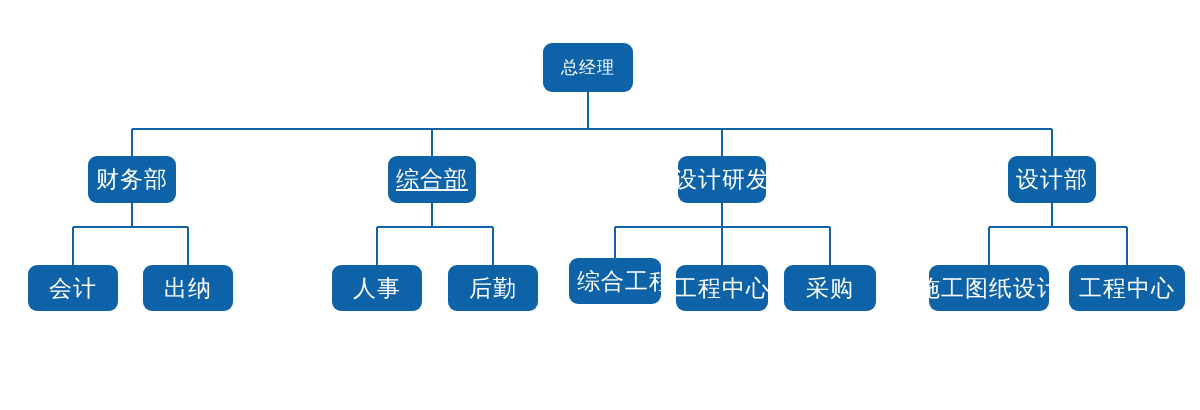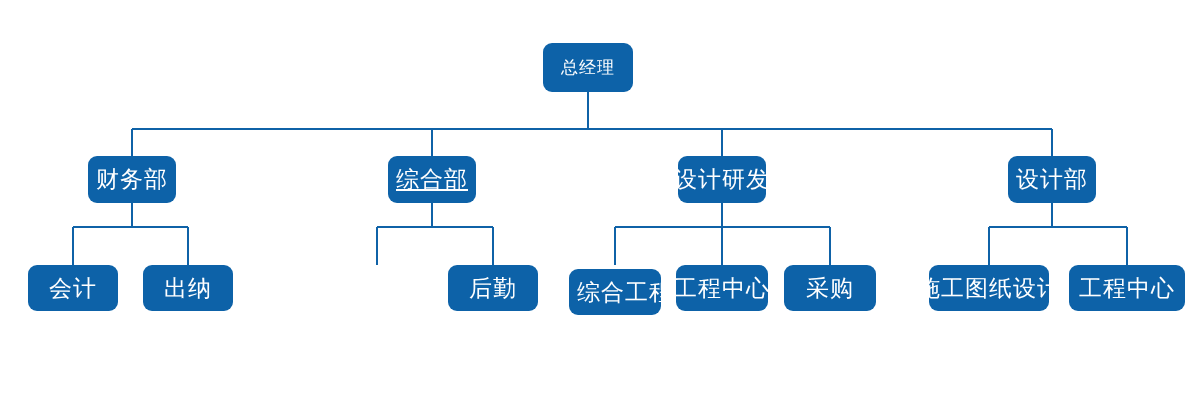--- a/index.html
+++ b/index.html
@@ -61,22 +61,23 @@
   <div class="node node--root" style="left:537px; top:43px; width:90px; height:49px;">总经理</div>
 
   <div class="node" style="left:82px; top:156px; width:88px; height:47px;">财务部</div>
   <div class="node" style="left:382px; top:156px; width:88px; height:47px;text-decoration:underline;">综合部</div>
   <div class="node" style="left:672px; top:156px; width:88px; height:47px;">设计研发</div>
   <div class="node" style="left:1002px; top:156px; width:88px; height:47px;">设计部</div>
 
   <div class="node" style="left:22px; top:265px; width:90px; height:46px;">会计</div>
   <div class="node" style="left:137px; top:265px; width:90px; height:46px;">出纳</div>
 
+  <div class="node" style="left:326px; top:265px; width:90px; height:46px;">人事</div>
   <div class="node" style="left:442px; top:265px; width:90px; height:46px;">后勤</div>
 
-  <div class="node" style="left:563px; top:269px; width:92px; height:46px;padding-left:20px;">综合工程</div>
+  <div class="node" style="left:563px; top:258px; width:92px; height:46px;padding-left:20px;">综合工程</div>
   <div class="node" style="left:670px; top:265px; width:92px; height:46px;">工程中心</div>
   <div class="node" style="left:778px; top:265px; width:92px; height:46px;text-align:right;">采购</div>
 
   <div class="node" style="left:923px; top:265px; width:120px; height:46px;">施工图纸设计</div>
   <div class="node" style="left:1063px; top:265px; width:116px; height:46px;">工程中心</div>
 
 </div>
 
 </body></html>

